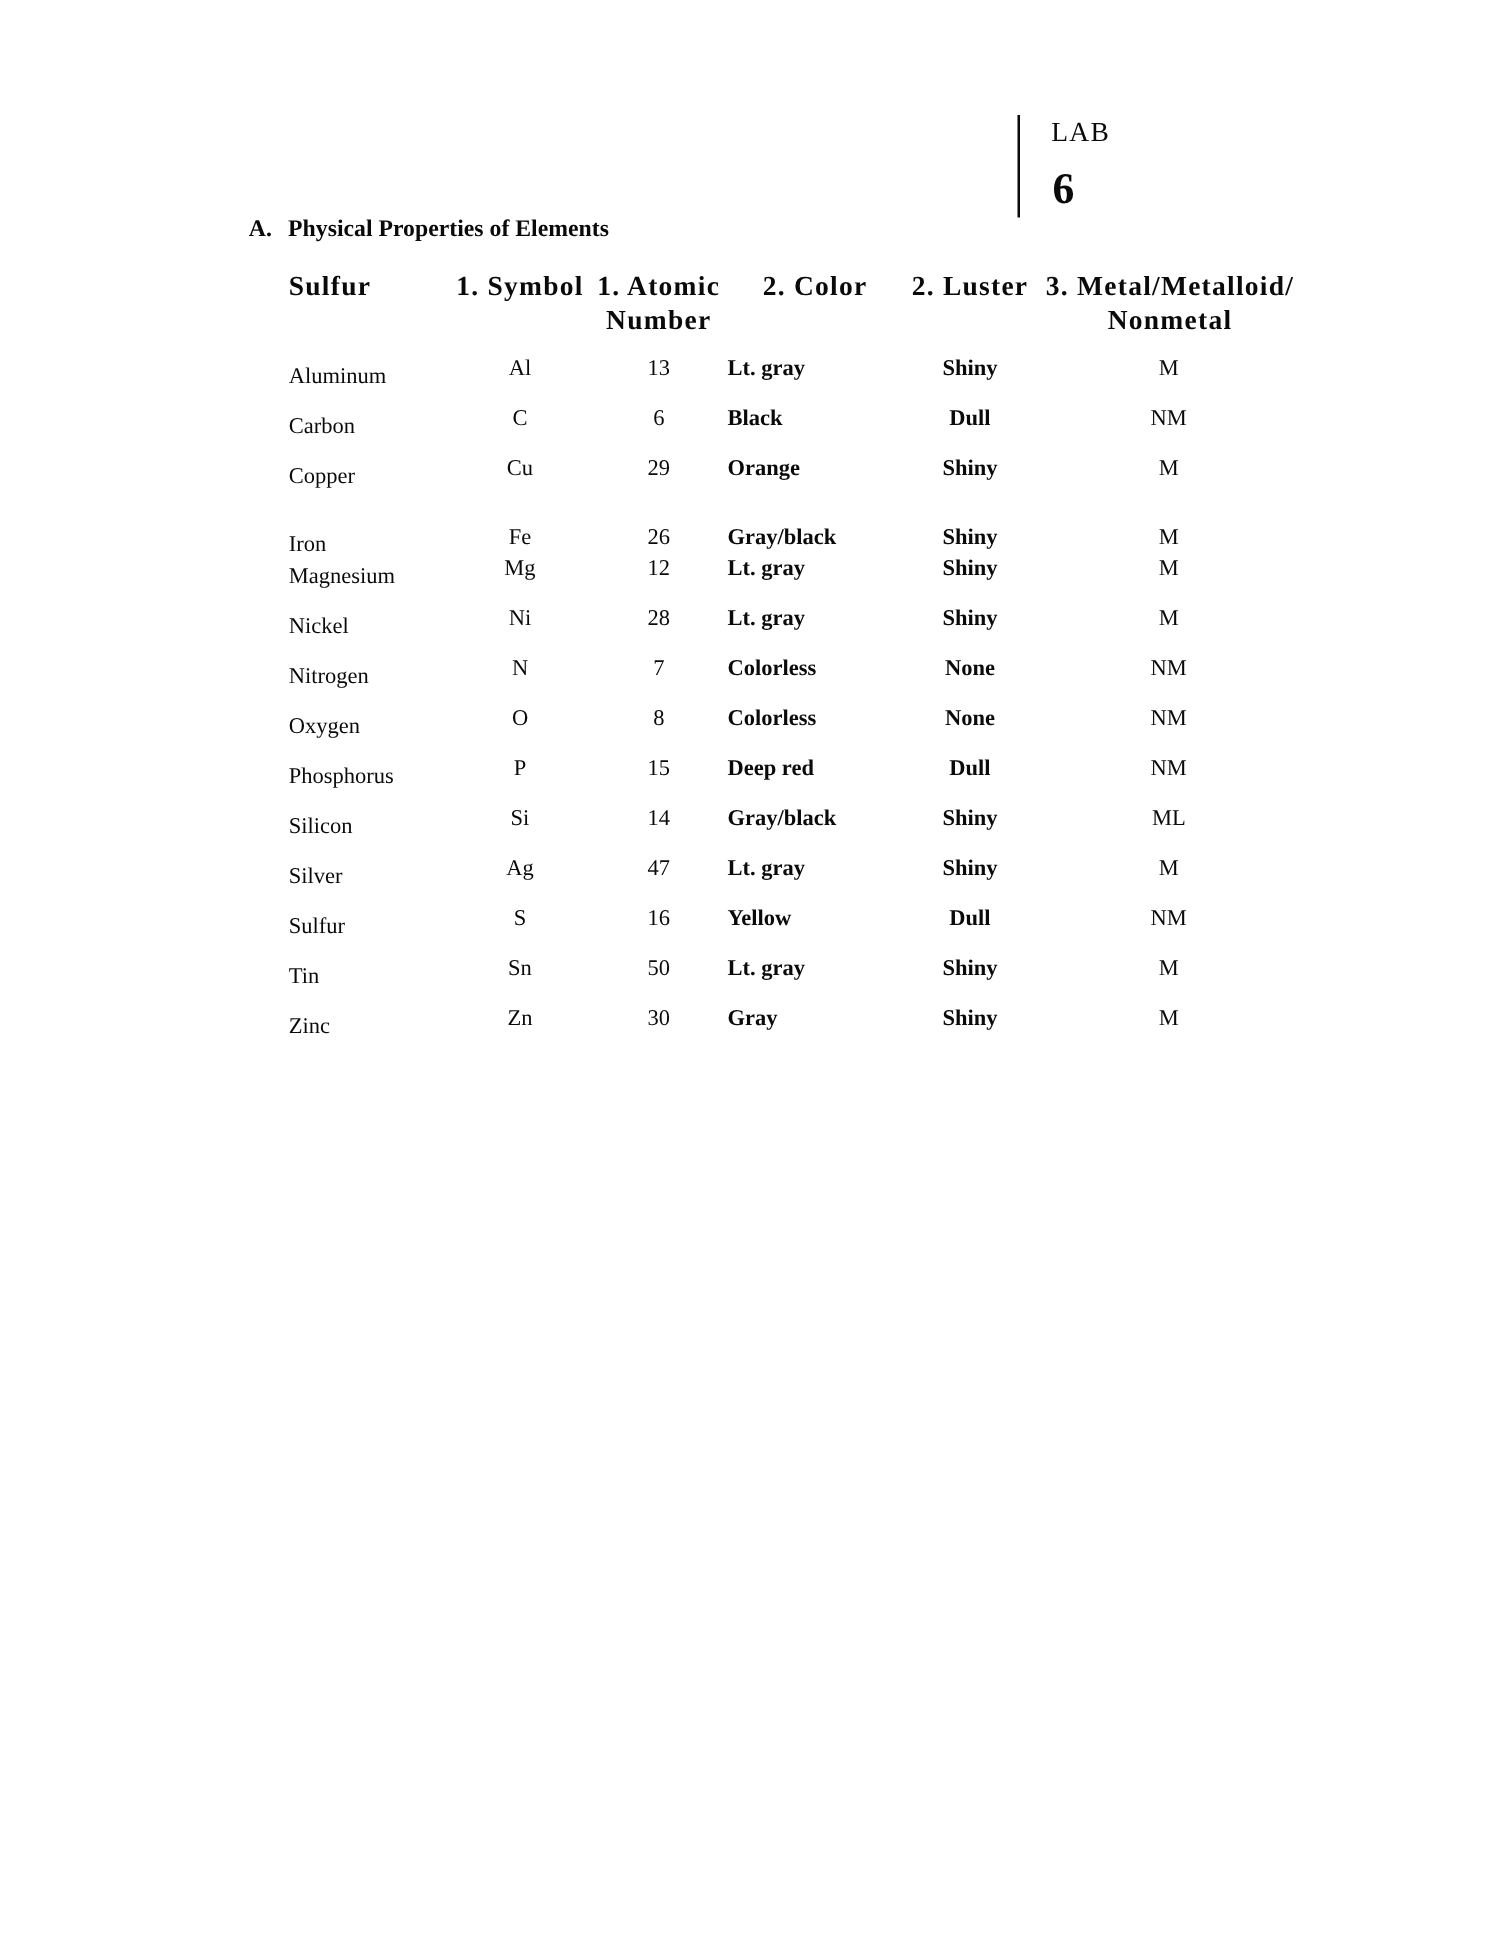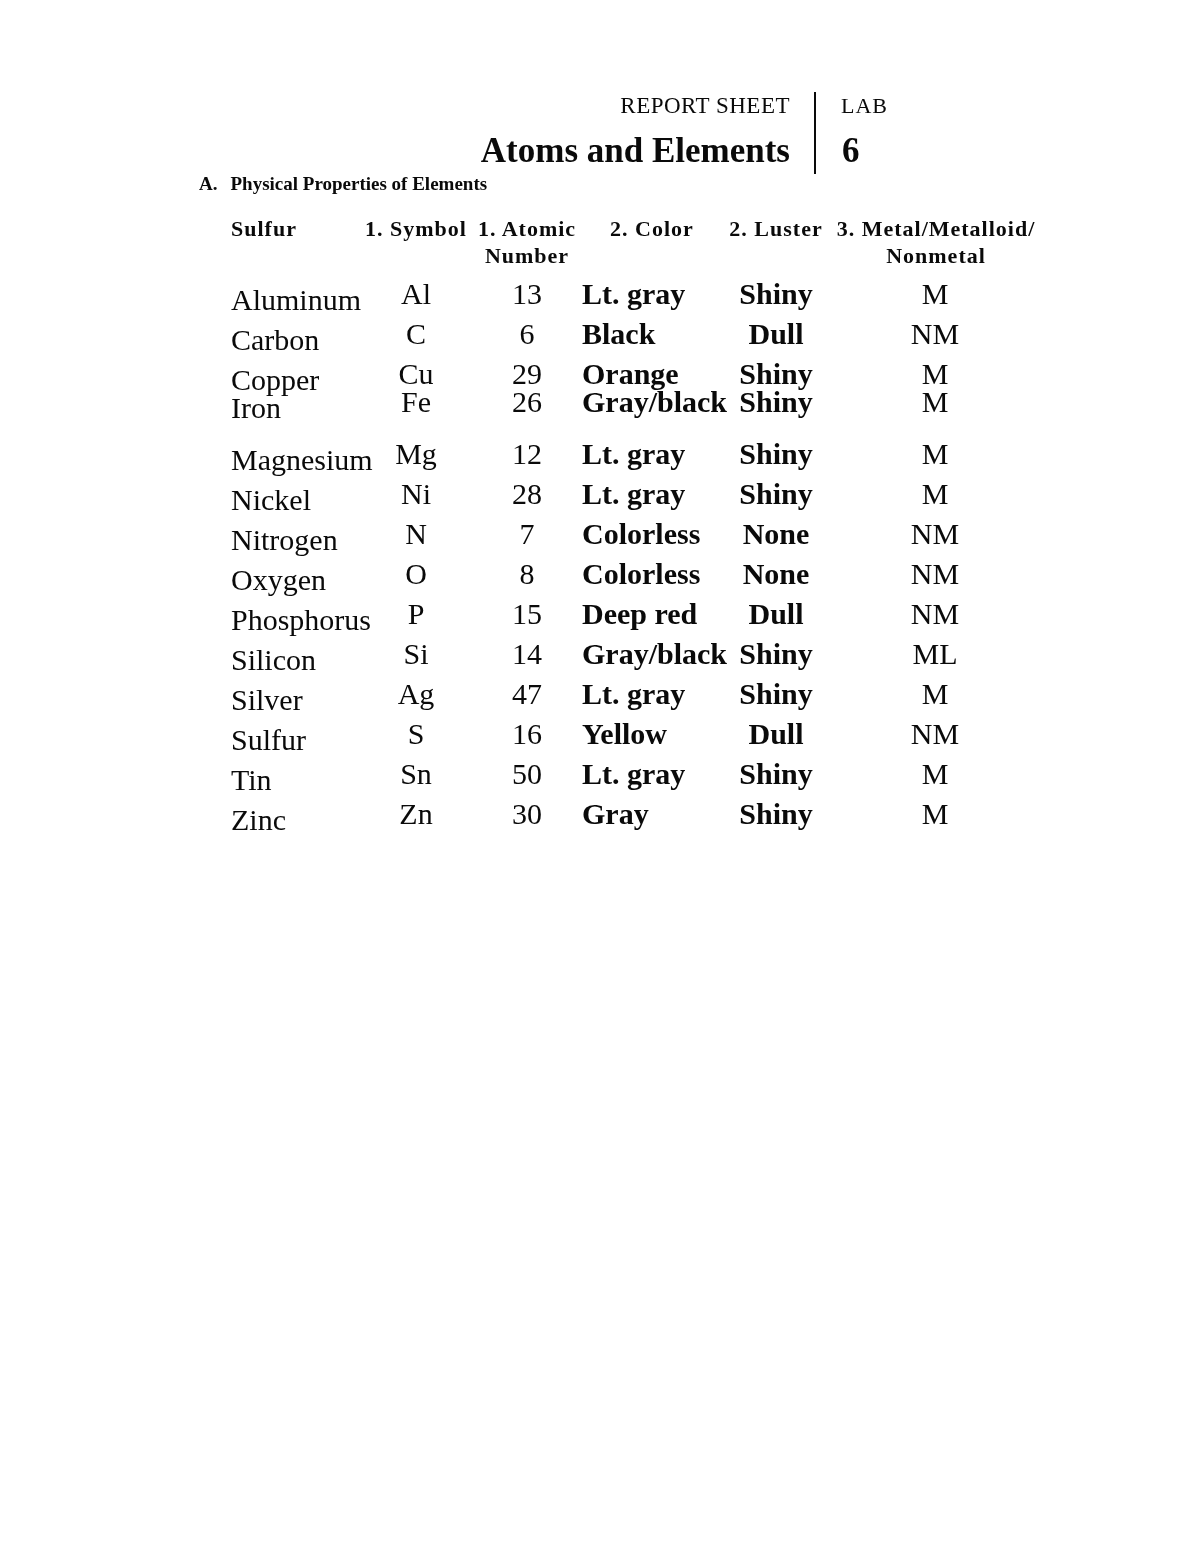--- a/index.html
+++ b/index.html
@@ -97,21 +97,21 @@
   .col-atomic-h   { left: 457px; width: 140px; }
   .col-color-h    { left: 582px; width: 140px; }
   .col-luster-h   { left: 706px; width: 140px; }
   .col-metal-h    { left: 836px; width: 200px; }
 
   .table-row {
     position: absolute;
     left: 0;
     width: 1200px;
     height: 40px;
-    font-size: 30px;
+    font-size: 18px;
     line-height: 30px;
   }
   .cell {
     position: absolute;
     top: 0;
     white-space: nowrap;
   }
   .cell-element {
     left: 231px;
     top: 6px;
@@ -120,27 +120,25 @@
   .cell-atomic  { left: 457px; width: 140px; text-align: center; }
   .cell-color   { left: 582px; width: 140px; text-align: left; font-weight: bold; }
   .cell-luster  { left: 706px; width: 140px; text-align: center; font-weight: bold; }
   .cell-metal   { left: 865px; width: 140px; text-align: center; }
 </style>
 </head>
 <body>
 
 <div class="page">
 
-  <div class="report-sheet-label">REPORT SHEET</div>
 
   <div class="header-divider"></div>
 
   <div class="lab-label">LAB</div>
 
-  <div class="doc-title">Atoms and Elements</div>
 
   <div class="lab-number">6</div>
 
   <div class="section-heading">
     <span>A.</span>
     <span>Physical Properties of Elements</span>
   </div>
 
   <div class="col-header col-element-h">Sulfur</div>
 
@@ -178,21 +176,21 @@
     <span class="cell cell-metal">NM</span>
   </div>
       <div class="table-row" style="top: 359px;">
     <span class="cell cell-element">Copper</span>
     <span class="cell cell-symbol">Cu</span>
     <span class="cell cell-atomic">29</span>
     <span class="cell cell-color">Orange</span>
     <span class="cell cell-luster">Shiny</span>
     <span class="cell cell-metal">M</span>
   </div>
-      <div class="table-row" style="top: 387px;">
+      <div class="table-row" style="top: 414px;">
     <span class="cell cell-element">Iron</span>
     <span class="cell cell-symbol">Fe</span>
     <span class="cell cell-atomic">26</span>
     <span class="cell cell-color">Gray/black</span>
     <span class="cell cell-luster">Shiny</span>
     <span class="cell cell-metal">M</span>
   </div>
       <div class="table-row" style="top: 439px;">
     <span class="cell cell-element">Magnesium</span>
     <span class="cell cell-symbol">Mg</span>

